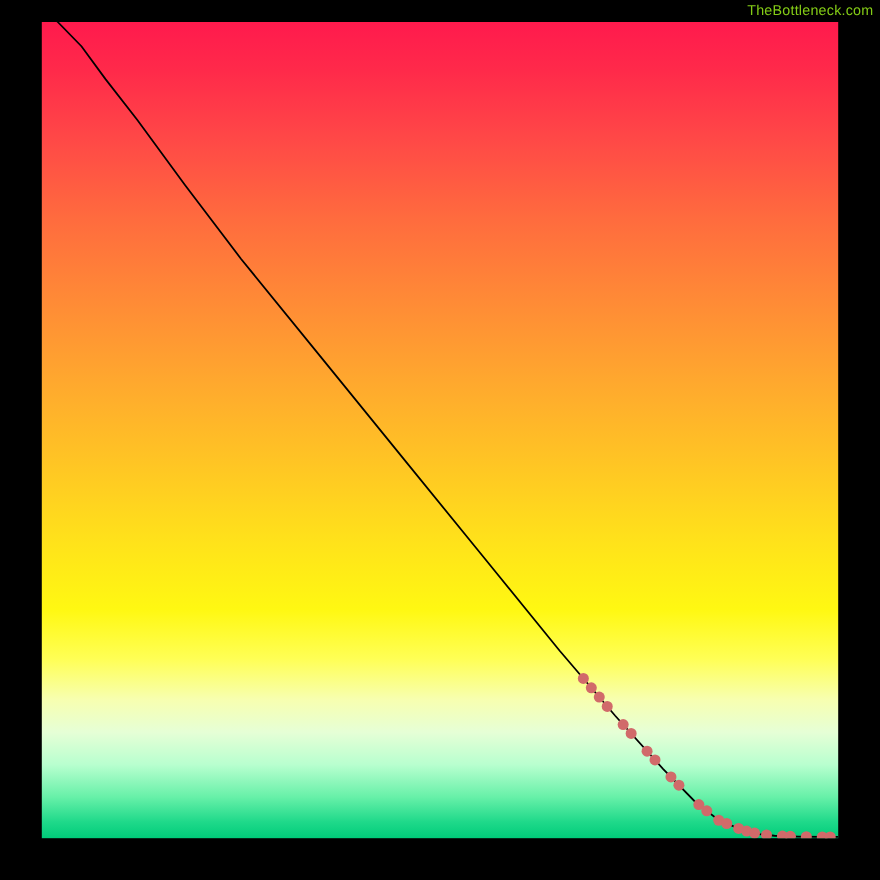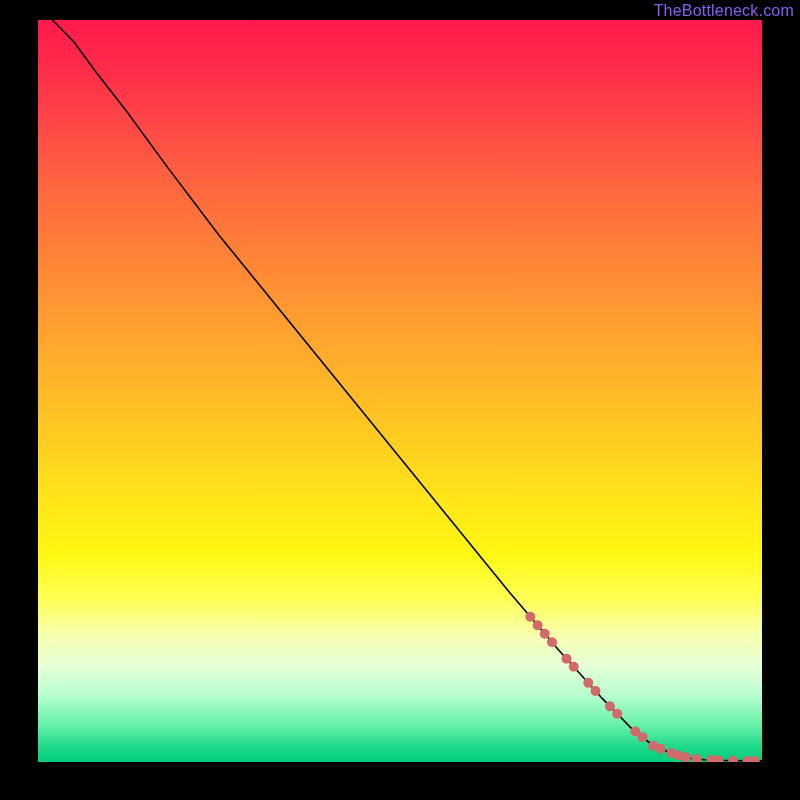--- a/index.html
+++ b/index.html
@@ -48,22 +48,22 @@
     position: absolute;
     left: 0;
     top: 0;
     width: 724px;
     height: 742px;
   }
   .watermark {
     position: absolute;
     top: 2px;
     right: 6px;
-    color: #8b5cf6;
-    font-size: 16px;
+    color: #84cc16;
+    font-size: 13px;
     letter-spacing: 0.2px;
     font-weight: 400;
     user-select: none;
     text-align: center;
   }
 </style>
 </head>
 <body>
 
 <div class="frame">

